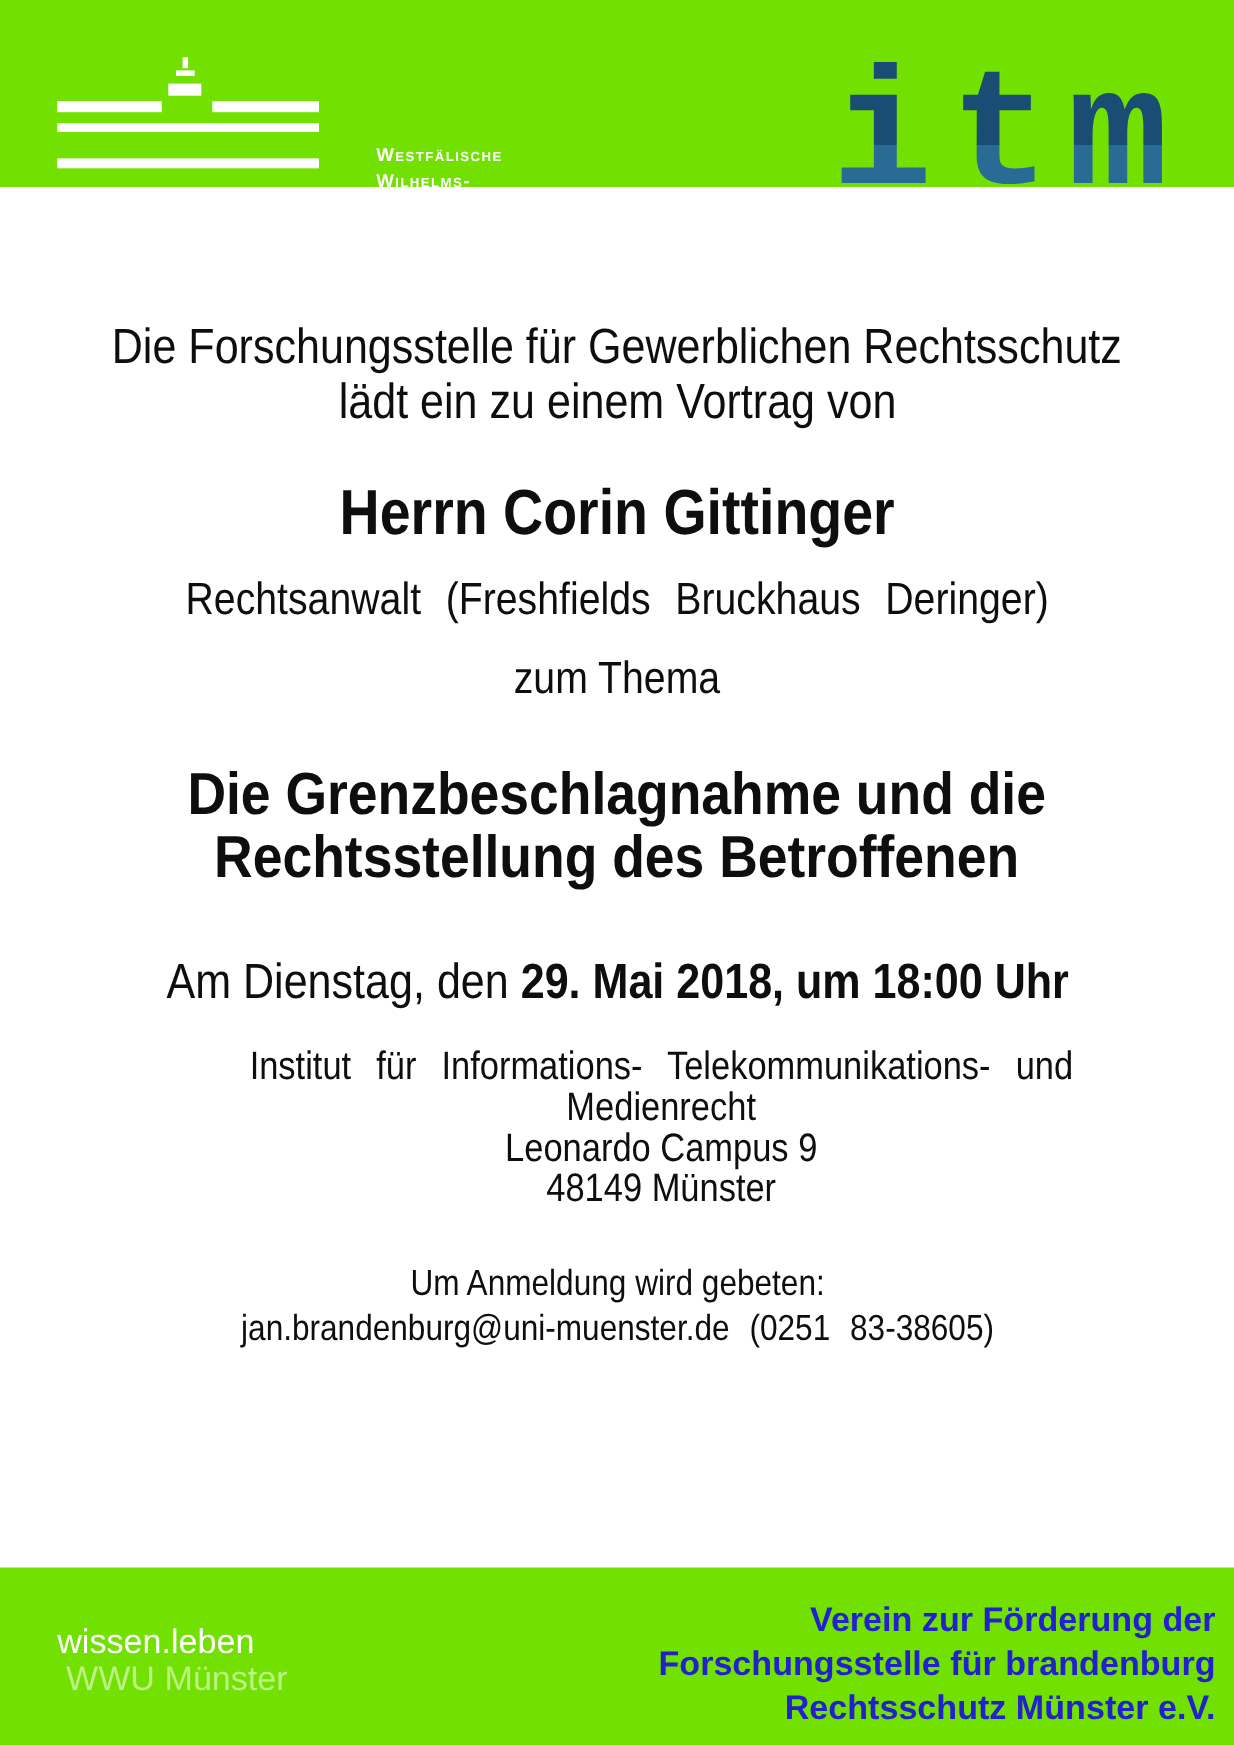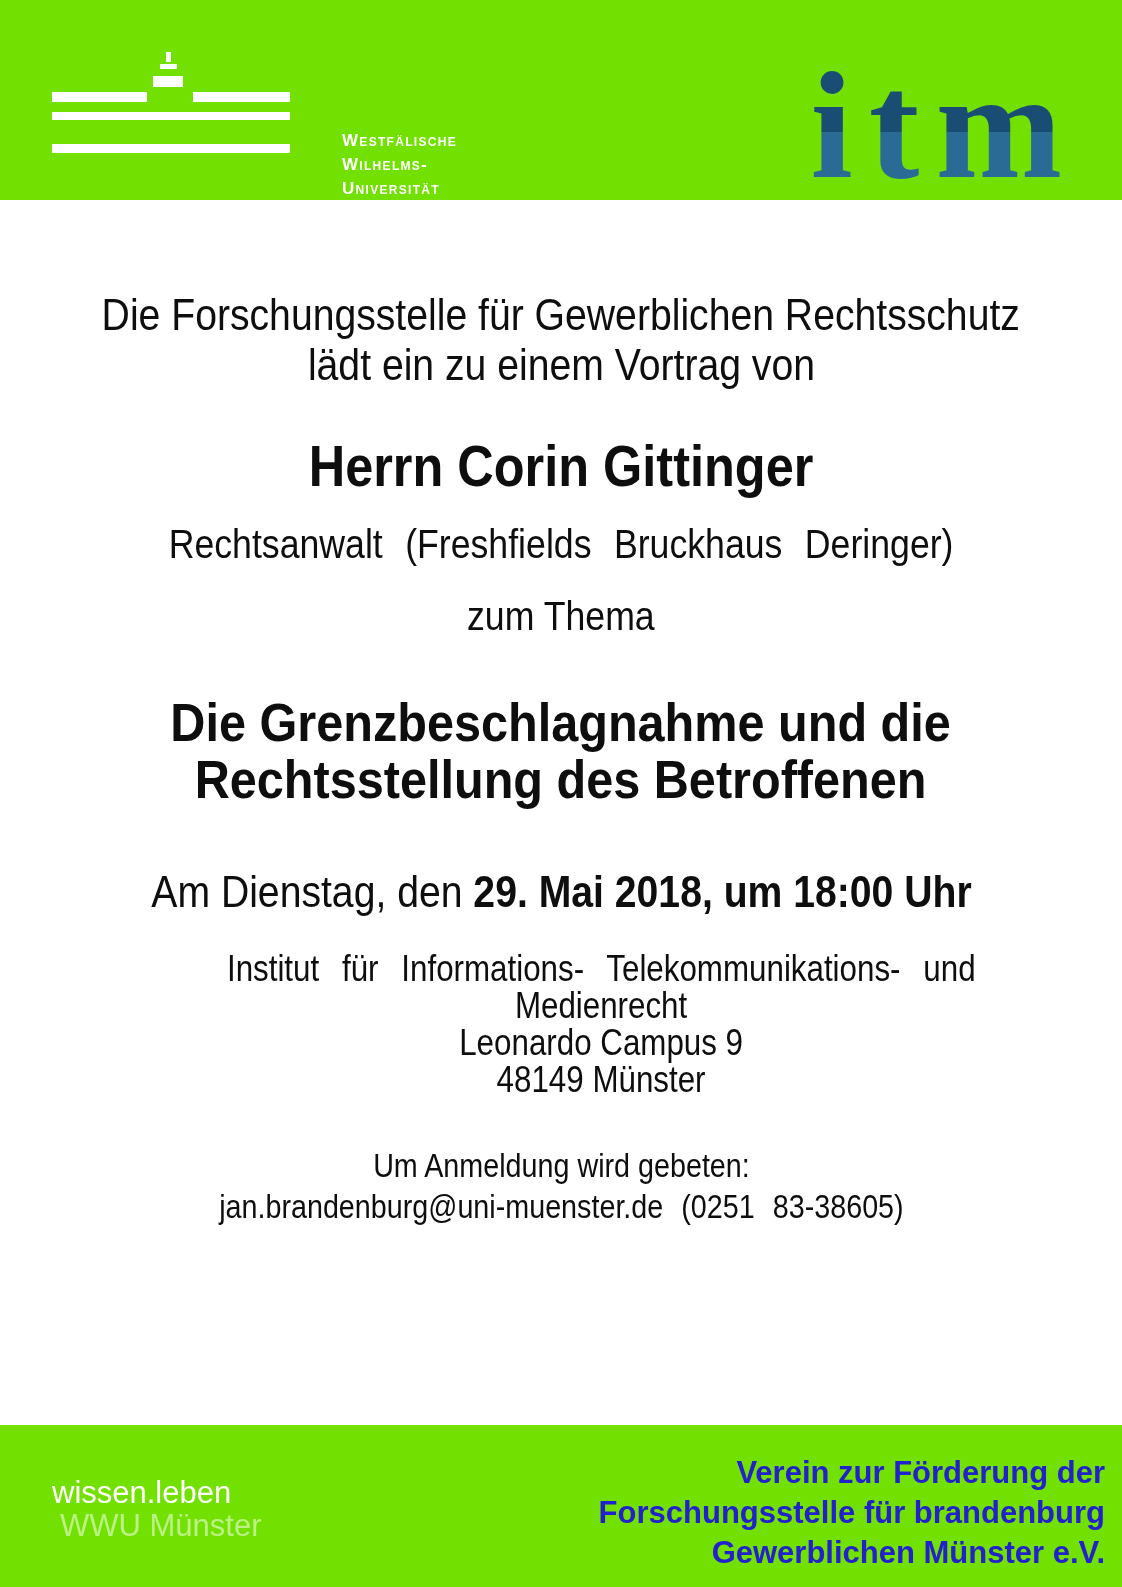--- a/index.html
+++ b/index.html
@@ -8,21 +8,21 @@
     width: 1122px;
     height: 1587px;
     background: #ffffff;
     font-family: "Liberation Sans", sans-serif;
     color: #0e0e0e;
     overflow: hidden;
   }
 
   
   .banner { position: absolute; left: 0; width: 1122px; background: #72e101; }
-  .banner-top { top: 0; height: 200px; }
+  .banner-top { top: 0; height: 170px; }
   .banner-bottom { top: 1425px; height: 174px; }
 
   
   .wwu-logo { position: absolute; left: 52px; top: 45px; width: 240px; height: 112px; }
   .wwu-logo .bar { position: absolute; background: #ffffff; }
   .b-tick   { left: 114px; top: 7px;  width: 5px;   height: 10px; }
   .b-small  { left: 108px; top: 19px; width: 17px;  height: 5px; }
   .b-mid    { left: 101px; top: 31px; width: 30px;  height: 11px; }
   .b-rowl   { left: 0;     top: 47px; width: 95px;  height: 10px; }
   .b-rowr   { left: 141px; top: 47px; width: 97px;  height: 10px; }
@@ -31,21 +31,21 @@
 
   .wwu-wordmark {
     position: absolute; left: 290px; top: 84px;
     color: #ffffff; font-weight: 700; font-size: 17px; line-height: 24px;
     letter-spacing: 1.3px; font-variant: small-caps;
   }
 
   
   .itm-logo {
     position: absolute; right: 60px; top: 50px;
-    font-family: Liberation Serif, serif;
+    font-family: Liberation Mono, monospace;
     font-weight: 700; font-size: 152px; line-height: 152px;
     letter-spacing: 16px; margin-right: -16px;
     background: linear-gradient(180deg, #1a4d73 0%, #1a4d73 54%, #2a6b96 54%, #2a6b96 100%);
     -webkit-background-clip: text; background-clip: text;
     color: transparent;
   }
 
   
   .t { position: absolute; left: 0; width: 100%; text-align: center; }
   .cx { display: inline-block; transform: scaleX(0.87); transform-origin: 50% 50%; white-space: nowrap; }
@@ -143,17 +143,17 @@
       <div><span class="cx wide">jan.brandenburg@uni-muenster.de (0251 83-38605)</span></div>
     </div>
   </main>
 
   <footer class="banner banner-bottom">
     <div class="claim1">wissen.leben</div>
     <div class="claim2">WWU Münster</div>
     <div class="association">
       <div>Verein zur Förderung der</div>
       <div>Forschungsstelle für brandenburg</div>
-      <div>Gewerblichen Münster e.V.</div>
+      <div>Rechtsschutz Münster e.V.</div>
     </div>
   </footer>
 
 </div>
 
 </body></html>

